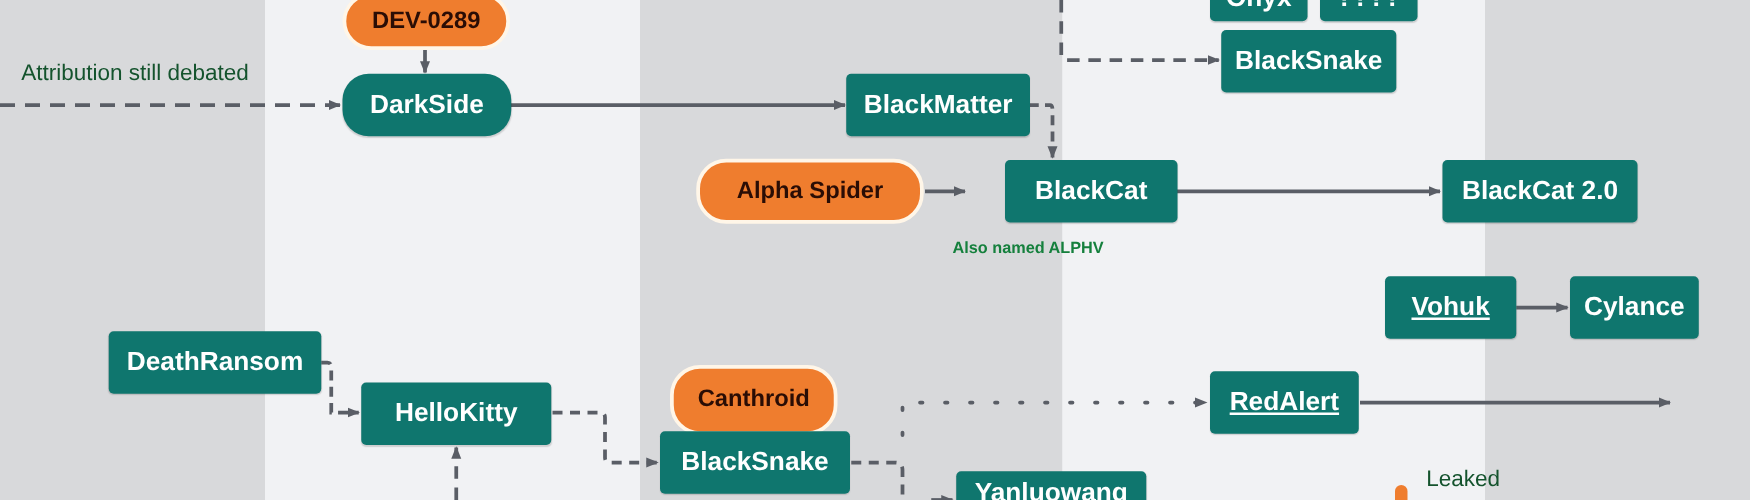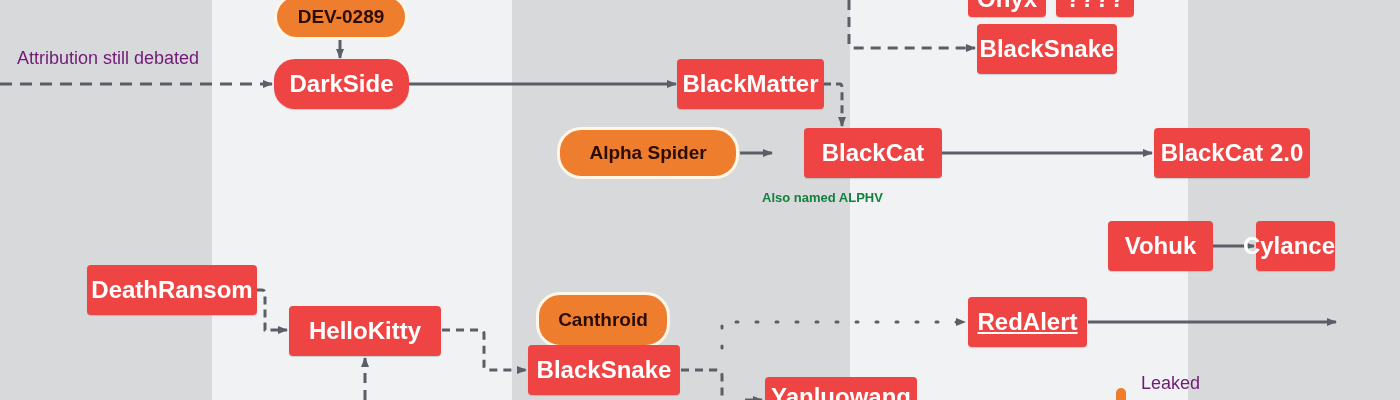--- a/index.html
+++ b/index.html
@@ -1,23 +1,23 @@
 <!DOCTYPE html>
 <html><head>
 <meta charset="utf-8">
 <style>
   html,body{margin:0;padding:0;}
   body{width:1400px;height:400px;overflow:hidden;position:relative;background:#f1f2f4;font-family:"Liberation Sans",sans-serif;}
   .band{position:absolute;top:0;height:400px;}
   .band.dark{background:#d8d9db;}
   .band.light{background:#f1f2f4;}
   svg.edges{position:absolute;left:0;top:0;width:1400px;height:400px;}
-  .node{position:absolute;background:#ef4444;color:#ffffff;font-weight:bold;font-size:24px;border-radius:4px;display:flex;align-items:center;justify-content:center;box-sizing:border-box;white-space:nowrap;box-shadow:0 1px 1px rgba(0,0,0,0.15);}
+  .node{position:absolute;background:#0f766e;color:#ffffff;font-weight:bold;font-size:21px;border-radius:4px;display:flex;align-items:center;justify-content:center;box-sizing:border-box;white-space:nowrap;box-shadow:0 1px 1px rgba(0,0,0,0.15);}
   .actor{position:absolute;background:#ef7d2e;color:#2a0d05;font-weight:bold;font-size:19px;border-radius:24px;display:flex;align-items:center;justify-content:center;box-sizing:border-box;white-space:nowrap;border:3px solid #fff6e8;}
-  .label{position:absolute;color:#701a75;font-size:18px;white-space:nowrap;}
+  .label{position:absolute;color:#14532d;font-size:18px;white-space:nowrap;}
   .label.small{font-size:13px;font-weight:bold;color:#15803d;}
   .leak-mark{position:absolute;width:10px;height:30px;background:#ef7d2e;border-radius:5px 5px 0 0;}
 </style>
 </head>
 <body>
 
 <div class="band dark" style="left:0;width:212px;"></div>
 <div class="band light" style="left:212px;width:300px;"></div>
 <div class="band dark" style="left:512px;width:338px;"></div>
 <div class="band light" style="left:850px;width:338px;"></div>
@@ -89,24 +89,24 @@
   </div>
 <div class="node" style="left:677px;top:59px;width:147px;height:50px;">
     <span>BlackMatter</span>
   </div>
 <div class="node" style="left:774px;top:128px;width:138px;height:50px;margin-left:30px;">
     <span>BlackCat</span>
   </div>
 <div class="node" style="left:1154px;top:128px;width:156px;height:50px;">
     <span>BlackCat 2.0</span>
   </div>
-<div class="node" style="left:1108px;top:221px;width:105px;height:50px;">
+<div class="node" style="left:1108px;top:221px;width:105px;height:50px;text-decoration:underline;">
     <span>Vohuk</span>
   </div>
-<div class="node" style="left:1256px;top:221px;width:79px;height:50px;justify-content:flex-end;">
+<div class="node" style="left:1256px;top:221px;width:103px;height:50px;">
     <span>Cylance</span>
   </div>
 <div class="node" style="left:87px;top:265px;width:170px;height:50px;">
     <span>DeathRansom</span>
   </div>
 <div class="node" style="left:289px;top:306px;width:152px;height:50px;">
     <span>HelloKitty</span>
   </div>
 <div class="node" style="left:528px;top:345px;width:152px;height:50px;">
     <span>BlackSnake</span>

